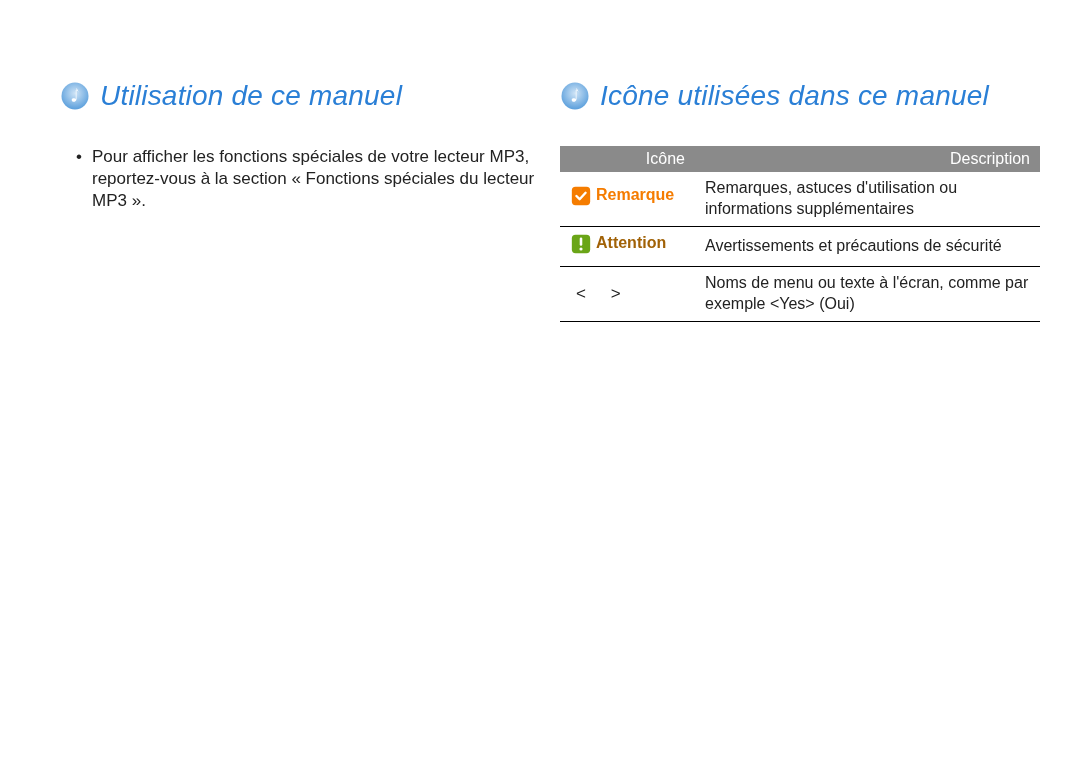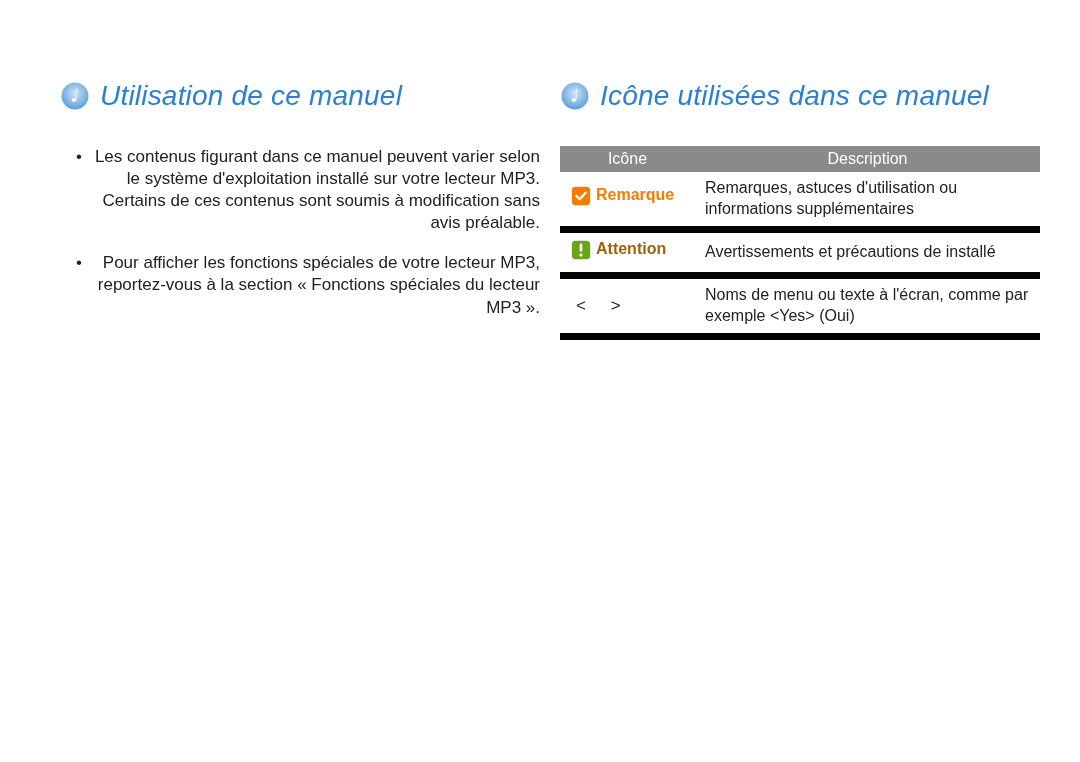--- a/index.html
+++ b/index.html
@@ -12,21 +12,21 @@
       position: relative;
     }
     .page {
       display: flex;
       gap: 20px;
       padding: 80px 40px 40px 60px;
     }
     .col {
       flex: 1;
     }
-    .col-left { max-width: 480px; text-align: right; }
+    .col-left { max-width: 480px; }
     .col-right { max-width: 500px; }
     .heading-row {
       display: flex;
       align-items: center;
       gap: 10px;
       margin-bottom: 34px;
     }
     .note-icon {
       width: 30px;
       height: 30px;
@@ -66,28 +66,28 @@
       width: 100%;
       border-collapse: collapse;
       font-size: 16px;
     }
     .icon-table thead tr {
       background: #8a8a8a;
     }
     .icon-table thead th {
       color: #fff;
       font-weight: 400;
-      text-align: center;
+      text-align: right;
       padding: 4px 10px;
       font-size: 16px;
     }
     .icon-table thead th:first-child { width: 135px; }
     .icon-table tbody td {
       padding: 6px 10px;
-      border-bottom: 7px solid #000000;
+      border-bottom: 1px solid #000000;
       vertical-align: middle;
       line-height: 1.3;
       color: #222;
     }
     .badge {
       display: inline-flex;
       align-items: center;
       gap: 4px;
       font-weight: 700;
       font-size: 16px;
@@ -111,21 +111,20 @@
               <stop offset="100%" stop-color="#5b9fdc"></stop>
             </radialGradient>
           </defs>
           <circle cx="20" cy="20" r="18" fill="url(#g1)"></circle>
           <path d="M22 9 L22 24 C22 27 19 28.5 17 27.5 C15 26.5 15 23.5 17.5 23 C19 22.7 20.5 23.3 21 24 L21 12 C21 12 25 13 26 17" fill="#fff"></path>
         </svg>
       </span>
       <h2>Utilisation de ce manuel</h2>
     </div>
     <ul class="bullets">
-      <li>Les contenus figurant dans ce manuel peuvent varier selon le système d'exploitation installé sur votre lecteur MP3. Certains de ces contenus sont soumis à modification sans avis préalable.</li>
       <li>Pour afficher les fonctions spéciales de votre lecteur MP3, reportez-vous à la section « Fonctions spéciales du lecteur MP3 ».</li>
     </ul>
   </div>
 
   <div class="col col-right">
     <div class="heading-row">
       <span class="note-icon">
         <svg viewBox="0 0 40 40">
           <defs>
             <radialGradient id="g2" cx="50%" cy="40%" r="60%">
@@ -168,21 +167,21 @@
               <span class="badge-icon">
                 <svg viewBox="0 0 24 24">
                     <rect x="2" y="2" width="20" height="20" rx="4" fill="#6aa517"></rect>
                     <rect x="10.6" y="5" width="2.8" height="9" rx="1.4" fill="#fff"></rect>
                     <circle cx="12" cy="17.5" r="1.7" fill="#fff"></circle>
                   </svg>
               </span>
               <span>Attention</span>
             </span>
           </td>
-          <td>Avertissements et précautions de installé</td>
+          <td>Avertissements et précautions de sécurité</td>
         </tr>
         <tr>
           <td>
             <span class="angle">&lt;   &gt;</span>
           </td>
           <td>Noms de menu ou texte à l'écran, comme par exemple &lt;Yes&gt; (Oui)</td>
         </tr>
       </tbody>
     </table>
   </div>

